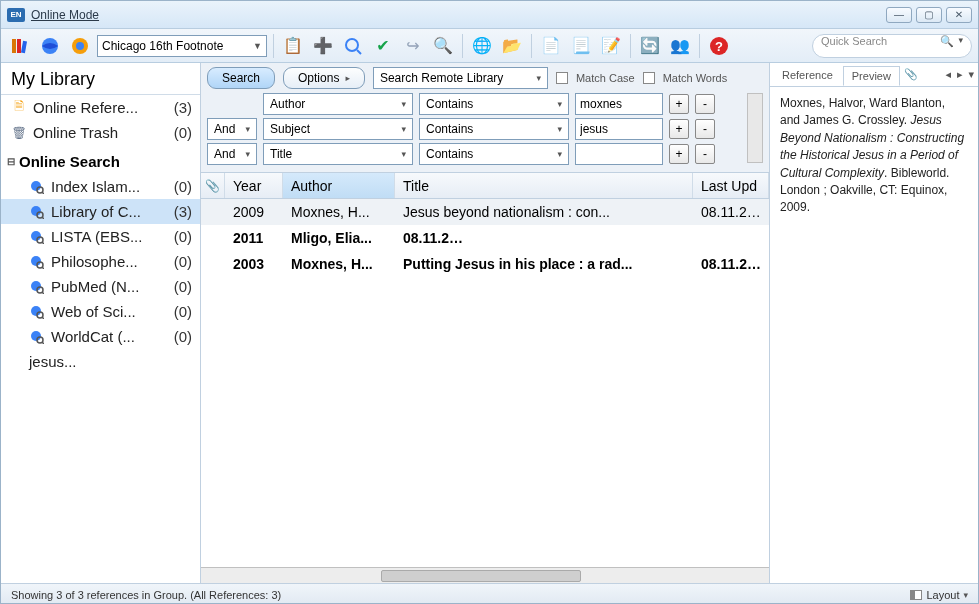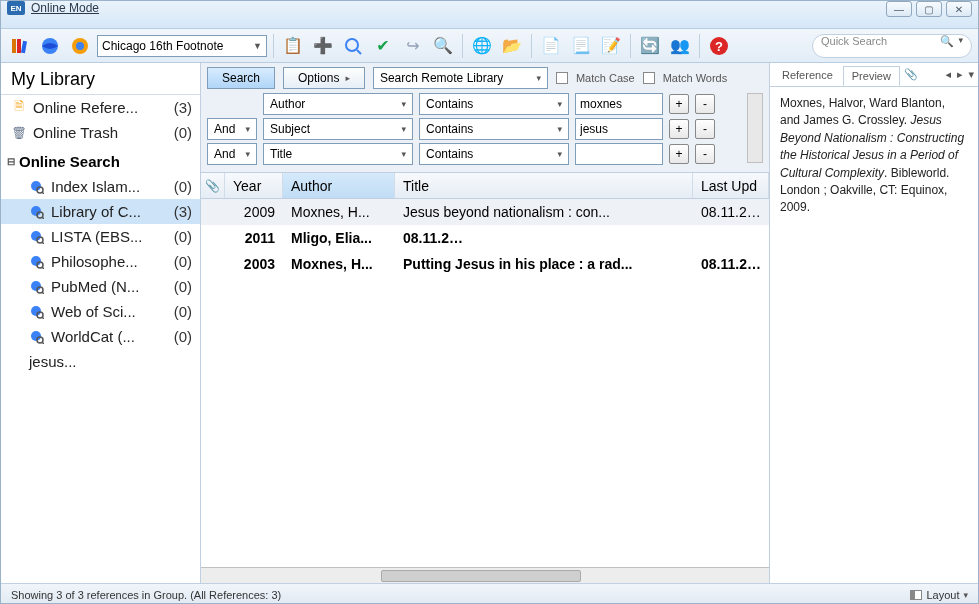--- a/index.html
+++ b/index.html
@@ -1,19 +1,19 @@
 <!DOCTYPE html>
 <html><head>
 <meta charset="utf-8">
 <style>
 * { box-sizing: border-box; margin: 0; padding: 0; font-family: "Segoe UI", Tahoma, sans-serif; }
 body { width: 979px; height: 604px; background: #fff; overflow: hidden; border: 1px solid #9bb3c9; }
 
 
-.titlebar { height: 28px; background: linear-gradient(#eaf3fb,#d6e7f7); display: flex; padding: 0 6px; border-bottom: 1px solid #b8cde0; }
+.titlebar { height: 28px; background: linear-gradient(#eaf3fb,#d6e7f7); display: flex; align-items: center; padding: 0 6px; border-bottom: 1px solid #b8cde0; }
 .titlebar .logo { width: 18px; height: 14px; background: #2b6cb0; color: #fff; font-size: 8px; font-weight: bold; display: flex; align-items: center; justify-content: center; border-radius: 2px; margin-right: 6px; }
 .titlebar .title { font-size: 12px; color: #2b3a4a; text-decoration: underline; }
 .titlebar .winbtns { margin-left: auto; display: flex; gap: 4px; }
 .titlebar .winbtn { width: 26px; height: 16px; border: 1px solid #8fa8c0; border-radius: 3px; background: linear-gradient(#f8fbff,#dce9f5); display: flex; align-items: center; justify-content: center; font-size: 10px; color: #4a5a6a; cursor: pointer; }
 
 
 .toolbar { height: 34px; background: linear-gradient(#f1f6fb,#e3edf7); border-bottom: 1px solid #b8cde0; display: flex; align-items: center; padding: 0 6px; gap: 4px; }
 .tb-icon { width: 26px; height: 26px; display: flex; align-items: center; justify-content: center; cursor: pointer; border-radius: 3px; font-size: 16px; }
 .tb-sep { width: 1px; height: 24px; background: #c0d0e0; margin: 0 2px; }
 .style-select { border: 1px solid #7f9db9; height: 22px; width: 170px; font-size: 12px; padding: 0 4px; background: #fff; display: flex; align-items: center; justify-content: space-between; cursor: pointer; }
@@ -29,21 +29,21 @@
 .sidebar-item .ico { width: 16px; height: 16px; margin-right: 6px; display: inline-flex; align-items: center; justify-content: center; font-size: 12px; }
 .sidebar-group { font-size: 15px; font-weight: bold; padding: 8px 10px 4px 6px; display: flex; align-items: center; }
 .sidebar-sub { padding-left: 28px; }
 .sidebar-item.selected { background: #cde3f8; }
 
 .center { flex: 1; display: flex; flex-direction: column; border-right: 1px solid #c0d0e0; }
 
 
 .search-panel { background: #ecf1f7; border-bottom: 1px solid #c0d0e0; padding: 4px 6px; }
 .search-row1 { display: flex; align-items: center; gap: 8px; margin-bottom: 4px; }
-.btn { border: 1px solid #7f9db9; background: linear-gradient(#fdfefe,#e6eef7); height: 22px; padding: 0 14px; font-size: 12px; border-radius: 0; cursor: pointer; display: inline-flex; align-items: center; }
+.btn { border: 1px solid #7f9db9; background: linear-gradient(#fdfefe,#e6eef7); height: 22px; padding: 0 14px; font-size: 12px; border-radius: 9px; cursor: pointer; display: inline-flex; align-items: center; }
 .btn.primary { background: linear-gradient(#d8ecff,#b0d5f7); }
 .scope { border: 1px solid #7f9db9; height: 22px; width: 175px; font-size: 12px; padding: 0 6px; background: #fff; display: flex; align-items: center; justify-content: space-between; cursor: pointer; }
 .chk { display: flex; align-items: center; gap: 8px; font-size: 11px; color: #555; }
 .chkbox { width: 12px; height: 12px; border: 1px solid #888; background: #fff; }
 
 .criteria { display: flex; align-items: center; gap: 6px; margin-bottom: 3px; }
 .criteria .cell { border: 1px solid #7f9db9; height: 22px; background: #fff; font-size: 12px; padding: 0 6px; display: flex; align-items: center; justify-content: space-between; cursor: pointer; }
 .criteria .bool { width: 50px; }
 .criteria .field { width: 150px; }
 .criteria .op { width: 150px; }
@@ -61,21 +61,21 @@
 .col-year { width: 58px; }
 .col-author { width: 112px; }
 .col-title { flex: 1; }
 .col-upd { width: 76px; }
 
 .grid-body { flex: 1; overflow: hidden; font-size: 14px; }
 .grid-row { display: flex; height: 26px; align-items: center; cursor: pointer; }
 .grid-row.selected { background: #eef2f6; }
 .grid-row .c { padding: 0 8px; white-space: nowrap; overflow: hidden; text-overflow: ellipsis; }
 .grid-row .c-attach { width: 24px; }
-.grid-row .c-year { width: 58px; text-align: right; font-weight: bold; }
+.grid-row .c-year { width: 58px; font-weight: bold; }
 .grid-row .c-author { width: 112px; font-weight: bold; }
 .grid-row .c-title { flex: 1; font-weight: bold; }
 .grid-row .c-upd { width: 76px; font-weight: bold; }
 
 .hscroll { height: 16px; background: #ededed; border-top: 1px solid #c0c0c0; display: flex; align-items: center; }
 .hscroll .thumb { height: 12px; width: 200px; background: #cfcfcf; border: 1px solid #aaa; border-radius: 2px; margin-left: 180px; }
 
 
 .preview { width: 208px; display: flex; flex-direction: column; }
 .preview-tabs { height: 24px; display: flex; align-items: center; border-bottom: 1px solid #c0d0e0; font-size: 11px; gap: 2px; padding: 0 4px; }

